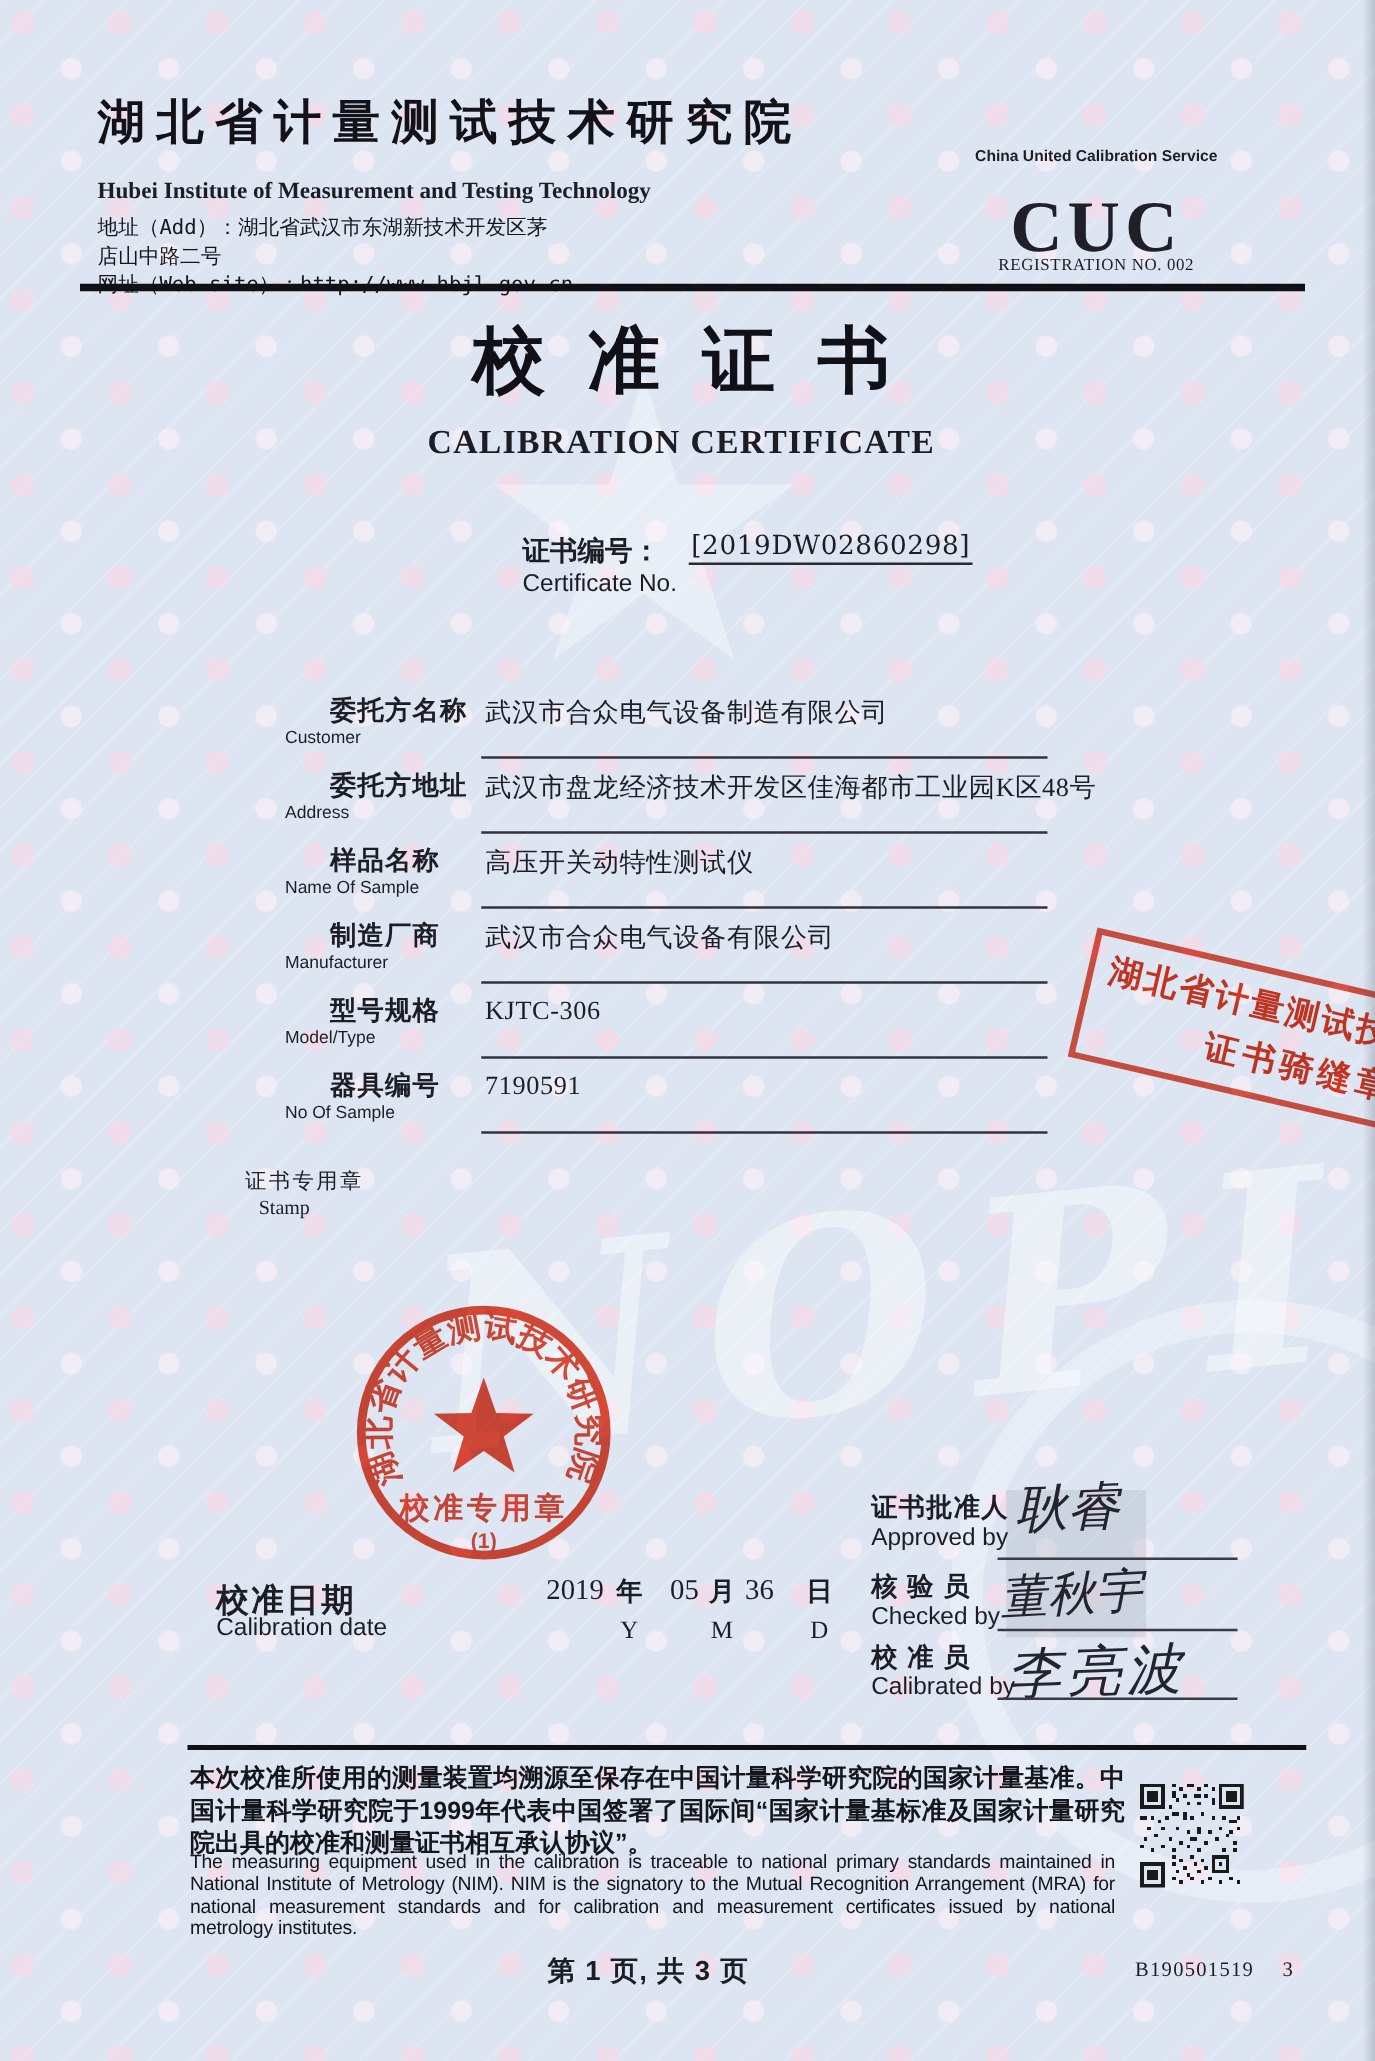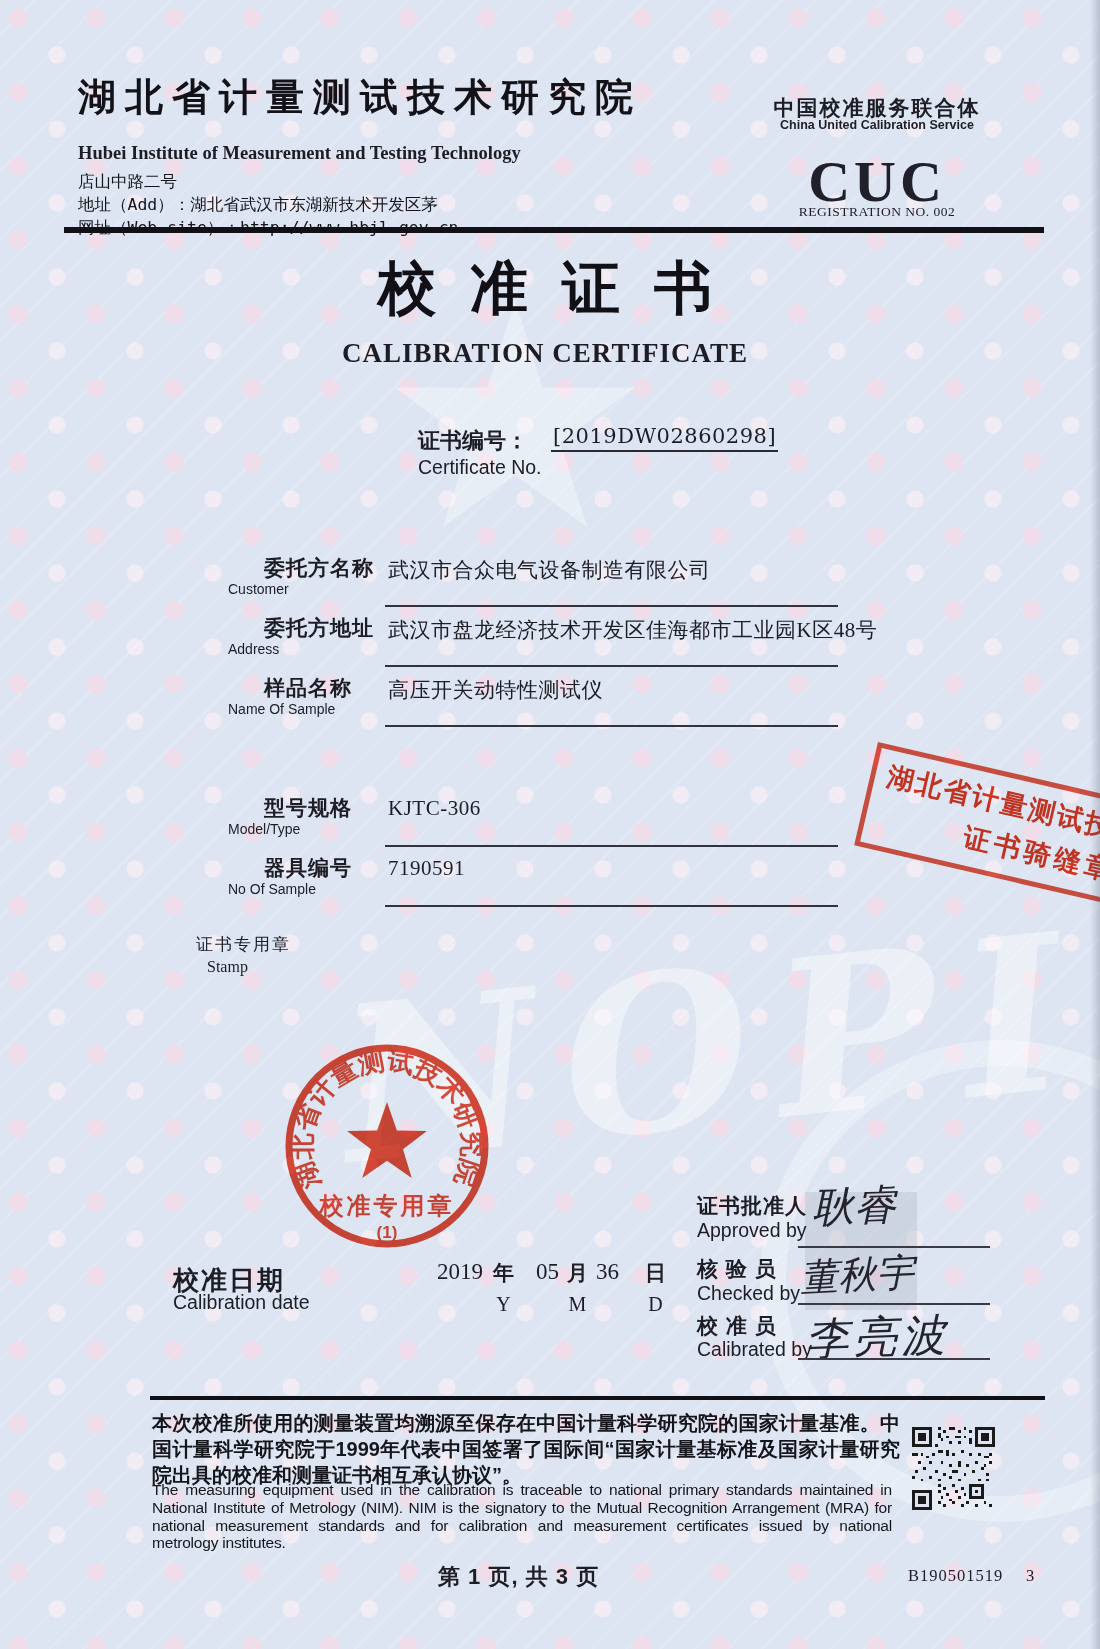--- a/index.html
+++ b/index.html
@@ -120,26 +120,25 @@
 <div id="page">
 
   <div class="abs wm-star"></div>
   <div class="abs wm-ring"></div>
   <div class="abs wm-text">NOPIS</div>
 
   <div class="abs institute-cn">湖北省计量测试技术研究院</div>
   <div class="abs institute-en">Hubei Institute of Measurement and Testing Technology</div>
 
   <div class="abs addr addr-left mono">
+    <div>地址（Add）：湖北省武汉市东湖新技术开发区茅</div>
     <div>店山中路二号</div>
-    <div>地址（Add）：湖北省武汉市东湖新技术开发区茅</div>
     <div>网址（Web site）：http://www.hbjl.gov.cn</div>
   </div>
 
-  <div class="abs cuc-cn">中国校准服务联合体</div>
   <div class="abs cuc-en">China United Calibration Service</div>
   <div class="abs cuc-abbr">CUC</div>
   <div class="abs cuc-reg">REGISTRATION NO. 002</div>
 
   <div class="abs rule rule-top"></div>
 
   <div class="abs title-en">CALIBRATION CERTIFICATE</div>
   <div class="abs title-cn">校准证书</div>
 
   <div class="abs cert-label-cn">证书编号：</div>
@@ -155,20 +154,26 @@
   <div class="abs frow" style="top:614px">
     <div class="f-label-cn">委托方地址</div>
     <div class="f-label-en">Address</div>
     <div class="f-value">武汉市盘龙经济技术开发区佳海都市工业园K区48号</div>
     <div class="f-line"></div>
   </div>
   <div class="abs frow" style="top:674px">
     <div class="f-label-cn">样品名称</div>
     <div class="f-label-en">Name Of Sample</div>
     <div class="f-value">高压开关动特性测试仪</div>
+    <div class="f-line"></div>
+  </div>
+  <div class="abs frow" style="top:734px">
+    <div class="f-label-cn">制造厂商</div>
+    <div class="f-label-en">Manufacturer</div>
+    <div class="f-value">武汉市合众电气设备有限公司</div>
     <div class="f-line"></div>
   </div>
   <div class="abs frow" style="top:794px">
     <div class="f-label-cn">型号规格</div>
     <div class="f-label-en">Model/Type</div>
     <div class="f-value">KJTC-306</div>
     <div class="f-line"></div>
   </div>
   <div class="abs frow" style="top:854px">
     <div class="f-label-cn">器具编号</div>

